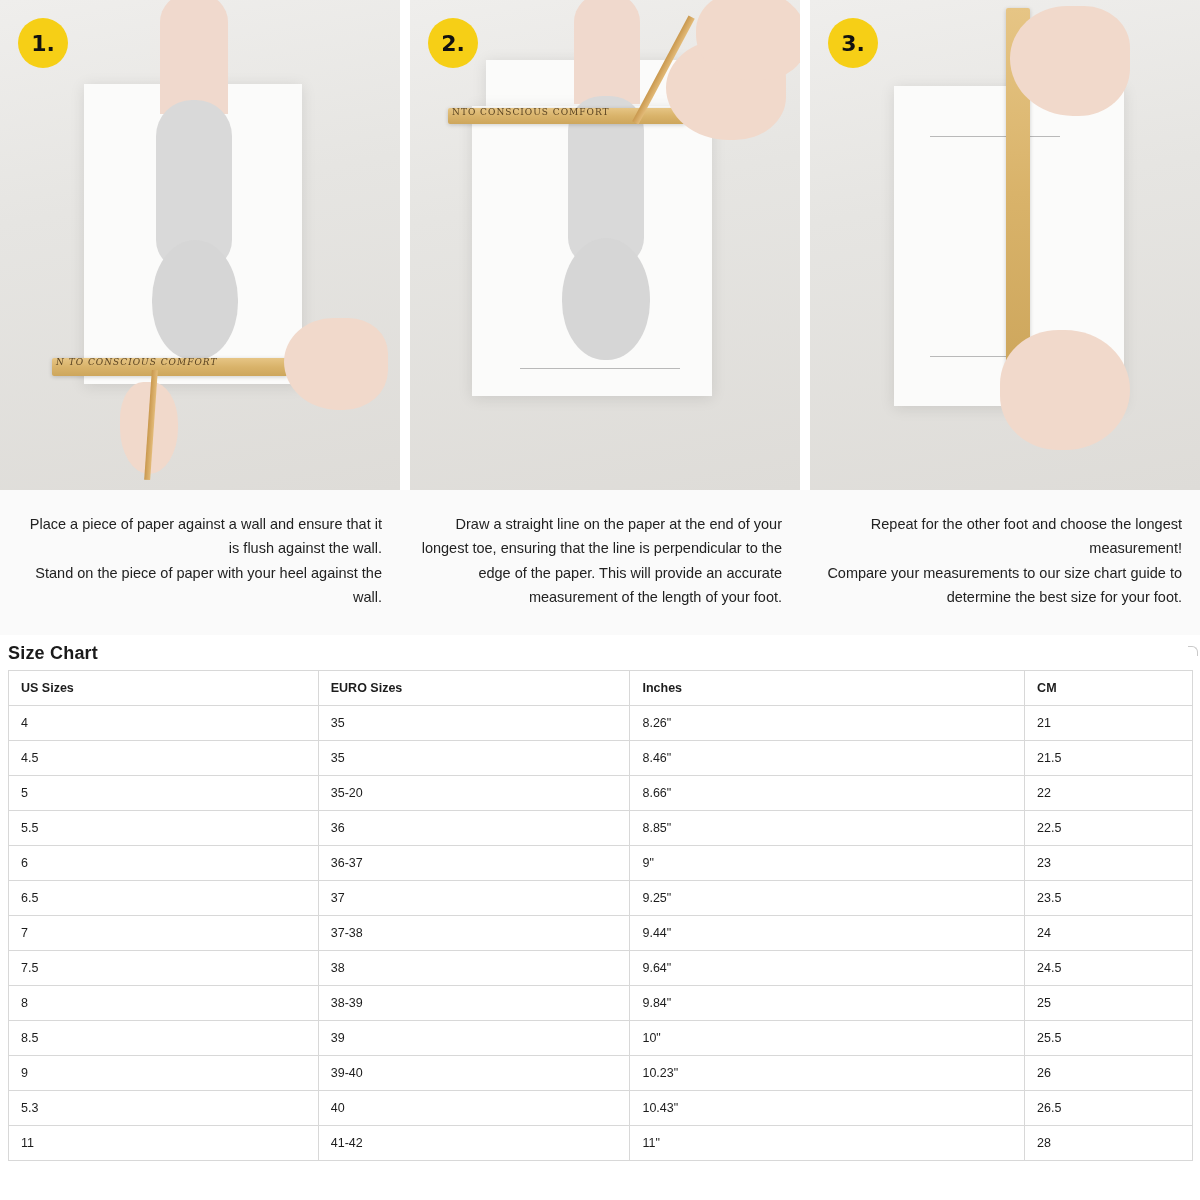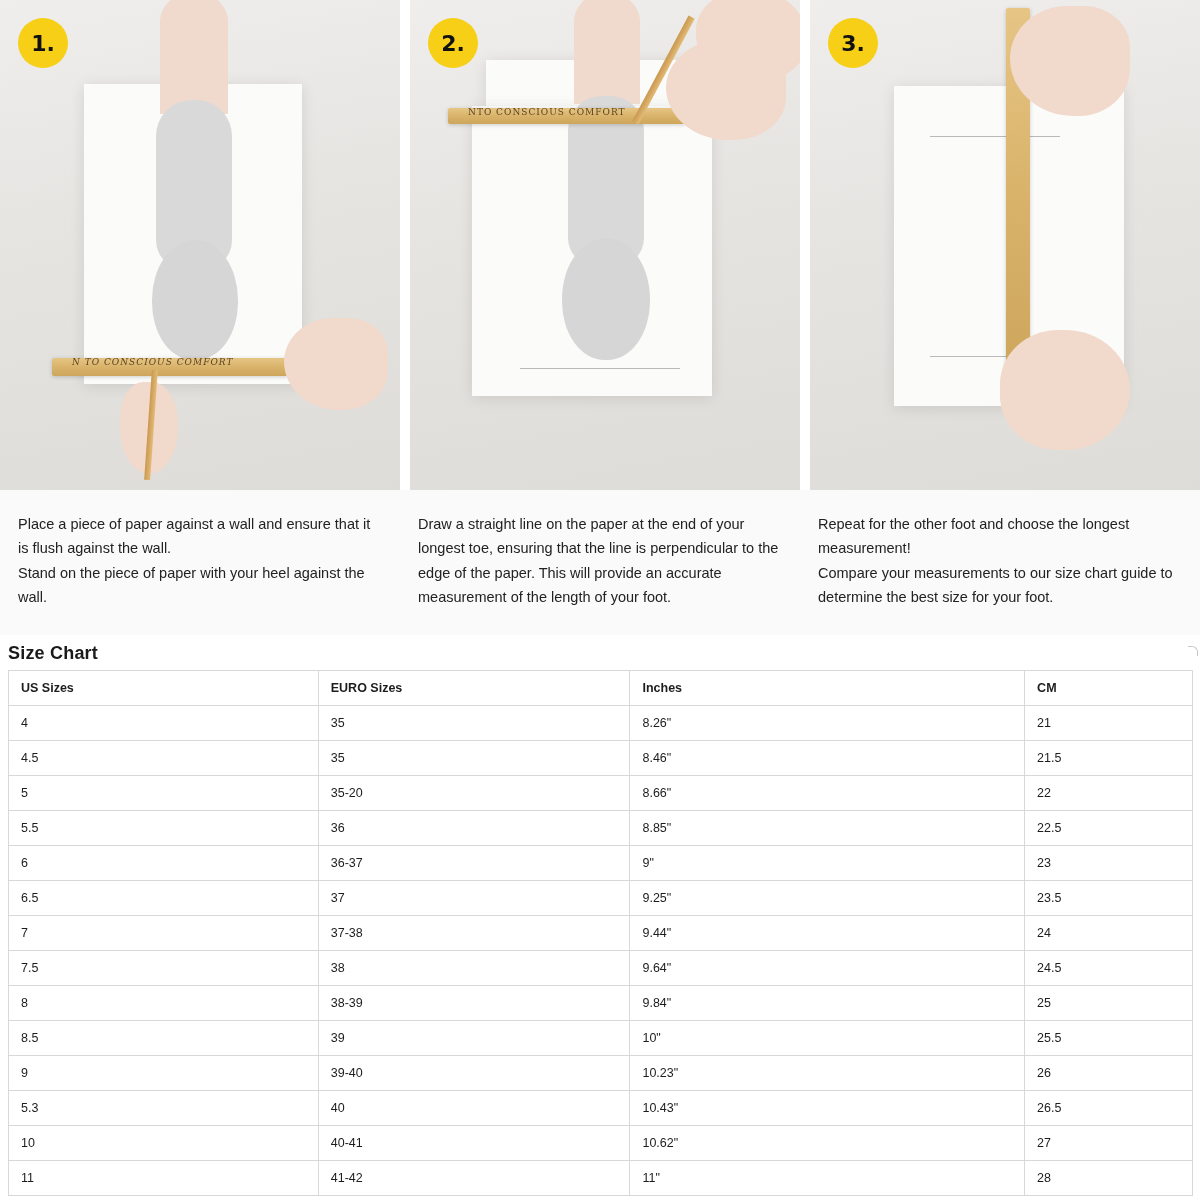--- a/index.html
+++ b/index.html
@@ -86,42 +86,42 @@
     border: 1px solid #bb9murky;
     border-radius: 2px;
     box-shadow: 0 1px 4px rgba(0,0,0,.18);
   }
   .ruler-text {
     font-family: "DejaVu Serif", serif;
     font-size: 9px;
     letter-spacing: 1px;
     color: #5b4422;
     white-space: nowrap;
-    padding-left: 20px;
+    padding-left: 4px;
     line-height: 1;
   }
   .pencil {
     position: absolute;
     background: linear-gradient(90deg,#c9984e,#e3bb79);
   }
   .hand {
     position: absolute;
     background: #f1d9cb;
     border-radius: 50% 40% 45% 55%;
   }
   .pencil-line {
     position: absolute;
     height: 1px;
     background: #b9b9b9;
   }
   .caption {
     padding: 22px 18px 26px 18px;
     font-size: 14.5px;
     line-height: 1.68;
-    text-align: left;
+    text-align: right;
     color: #222;
     background: #fafafa;
   }
 
   
   .chart-title {
     font-size: 18px;
     font-weight: bold;
     padding: 8px 8px 6px 8px;
     letter-spacing: .2px;
@@ -310,26 +310,20 @@
           <td>10.23"</td>
           <td>26</td>
         </tr>
       <tr>
           <td>5.3</td>
           <td>40</td>
           <td>10.43"</td>
           <td>26.5</td>
         </tr>
       <tr>
-          <td>10</td>
-          <td>40-41</td>
-          <td>10.62"</td>
-          <td>27</td>
-        </tr>
-      <tr>
           <td>11</td>
           <td>41-42</td>
           <td>11"</td>
           <td>28</td>
         </tr>
     </tbody>
   </table>
 </div>
 
 </body></html>

